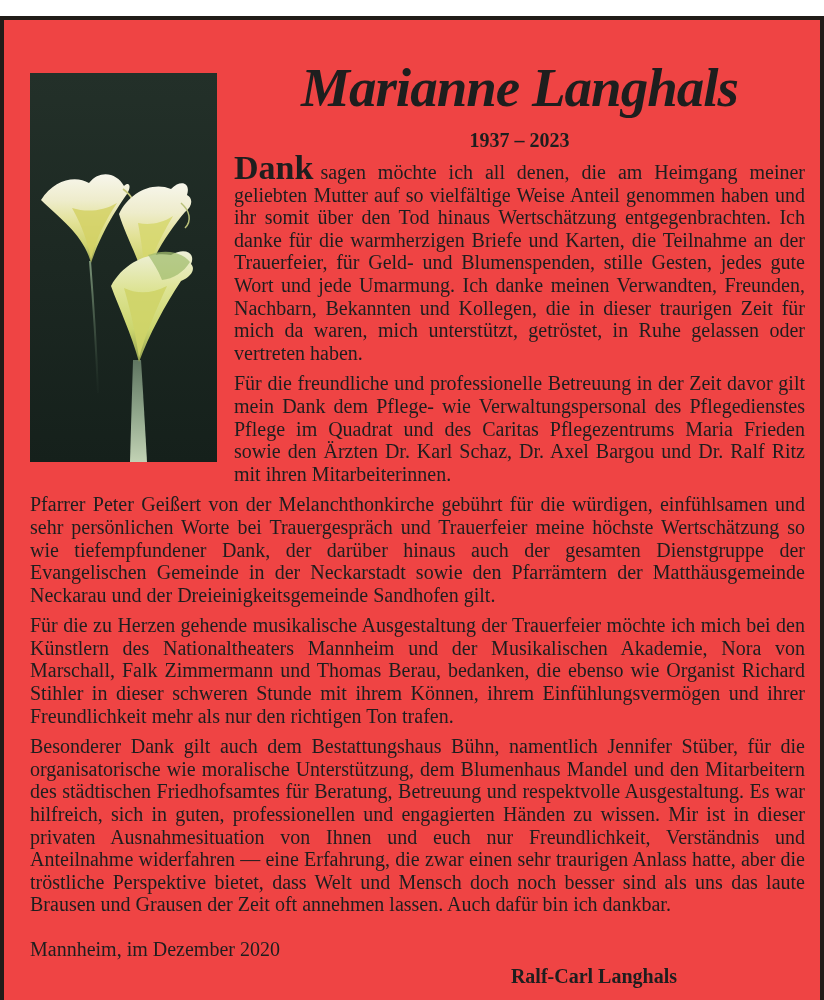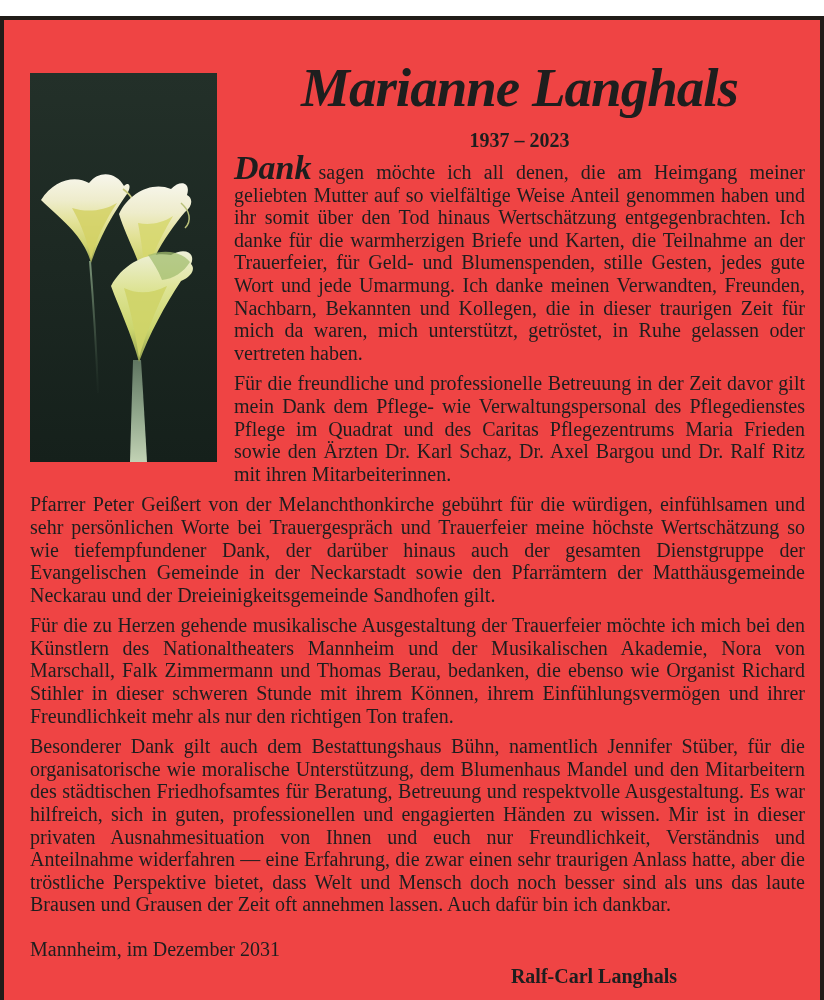--- a/index.html
+++ b/index.html
@@ -39,21 +39,20 @@
   .para {
     font-size: 20px;
     line-height: 22.6px;
     text-align: justify;
     margin: 8px 0 0 0;
   }
   .para.first { margin-top: 9px; }
   .dank {
     font-size: 34px;
     font-weight: 700;
-    font-style: italic;
     line-height: 0;
     margin-right: 7px;
   }
   .full { clear: left; }
 
   .closing { font-size: 20px; text-align: center; margin: 16px 60px 0 0; }
   .place-date { font-size: 20px; margin: 22px 0 0 0; }
   .signature { font-size: 20px; font-weight: 700; text-align: right; margin: 4px 128px 0 0; }
 </style>
 </head>
@@ -120,18 +119,18 @@
 
     <p class="para">Für die freundliche und professionelle Betreuung in der Zeit davor gilt mein Dank dem Pflege- wie Verwaltungspersonal des Pflegedienstes Pflege im Quadrat und des Caritas Pflegezentrums Maria Frieden sowie den Ärzten Dr. Karl Schaz, Dr. Axel Bargou und Dr. Ralf Ritz mit ihren Mitarbeiterinnen.</p>
 
     <p class="para full">Pfarrer Peter Geißert von der Melanchthonkirche gebührt für die würdigen, einfühlsamen und sehr persönlichen Worte bei Trauergespräch und Trauerfeier meine höchste Wertschätzung so wie tiefempfundener Dank, der darüber hinaus auch der gesamten Dienstgruppe der Evangelischen Gemeinde in der Neckarstadt sowie den Pfarrämtern der Matthäusgemeinde Neckarau und der Dreieinigkeitsgemeinde Sandhofen gilt.</p>
 
     <p class="para">Für die zu Herzen gehende musikalische Ausgestaltung der Trauerfeier möchte ich mich bei den Künstlern des Nationaltheaters Mannheim und der Musikalischen Akademie, Nora von Marschall, Falk Zimmermann und Thomas Berau, bedanken, die ebenso wie Organist Richard Stihler in dieser schweren Stunde mit ihrem Können, ihrem Einfühlungsvermögen und ihrer Freundlichkeit mehr als nur den richtigen Ton trafen.</p>
 
     <p class="para">Besonderer Dank gilt auch dem Bestattungshaus Bühn, namentlich Jennifer Stüber, für die organisatorische wie moralische Unterstützung, dem Blumenhaus Mandel und den Mitarbeitern des städtischen Friedhofsamtes für Beratung, Betreuung und respektvolle Ausgestaltung. Es war hilfreich, sich in guten, professionellen und engagierten Händen zu wissen. Mir ist in dieser privaten Ausnahmesituation von Ihnen und euch nur Freundlichkeit, Verständnis und Anteilnahme widerfahren — eine Erfahrung, die zwar einen sehr traurigen Anlass hatte, aber die tröstliche Perspektive bietet, dass Welt und Mensch doch noch besser sind als uns das laute Brausen und Grausen der Zeit oft annehmen lassen. Auch dafür bin ich dankbar.</p>
 
 
-    <p class="place-date">Mannheim, im Dezember 2031</p>
+    <p class="place-date">Mannheim, im Dezember 2020</p>
 
     <p class="signature">Ralf-Carl Langhals</p>
 
   </div>
 </div>
 
 </body></html>

